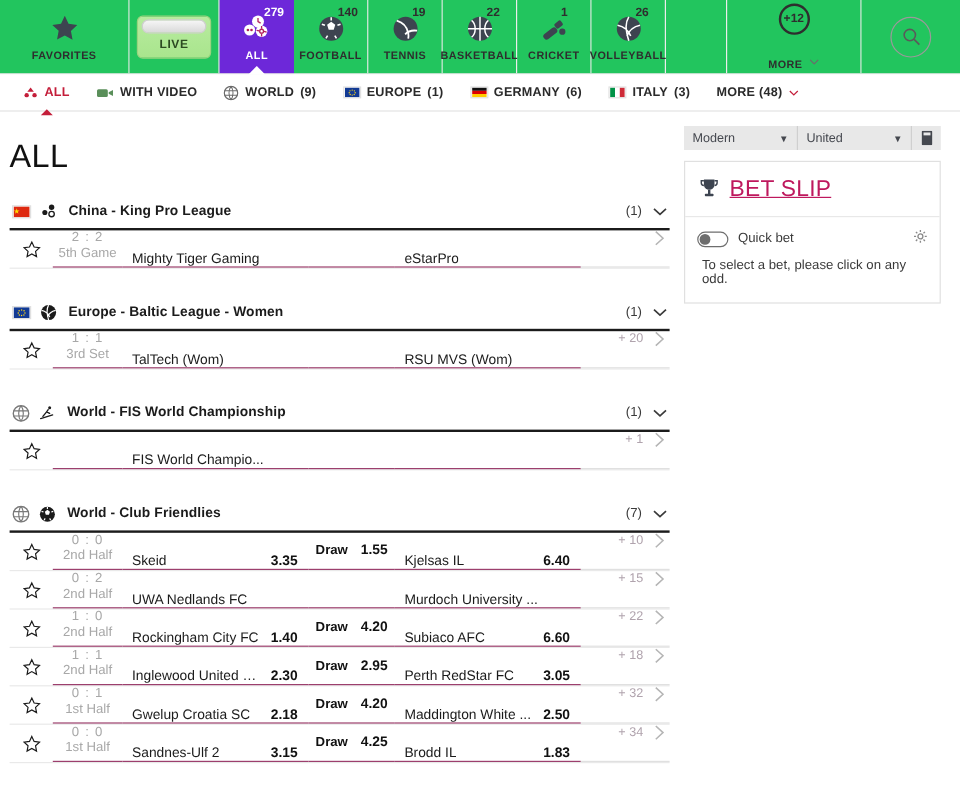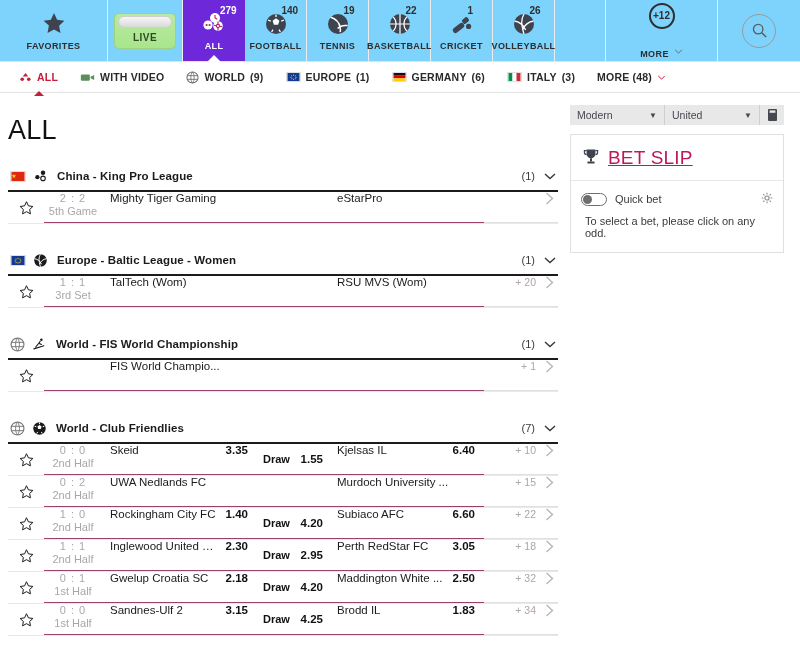--- a/index.html
+++ b/index.html
@@ -16,21 +16,21 @@
     display: flex; align-items: stretch;
     height: 62px;
     background: #fcfcfc;
     border-bottom: 1px solid #e3e3e3;
   }
   .navcell {
     position: relative;
     display: flex; flex-direction: column;
     align-items: center; justify-content: center;
     border-right: 1px solid #ececec;
-    background: #7dd3fc;
+    background: #22c55e;
   }
   .navcell.fav   { width: 108px; }
   .navcell.live  { width: 75px; }
   .navcell.sport { width: 62px; }
   .navcell.all   { width: 62px; background: #6d28d9; border-right: none; }
   .navcell.spacer{ flex: 1; border-right: 1px solid #ececec; }
   .navcell.more  { width: 112px; }
   .navcell.search{ width: 82px; border-right: none; }
 
   .nav-ico { height: 26px; display: flex; align-items: center; justify-content: center; }
@@ -133,22 +133,22 @@
     font-size: 11.5px;
   }
   .c-star { width: 36px; display: flex; justify-content: center; align-items: center; }
   .c-score {
     width: 58px; text-align: center; color: #a8a8a8;
     line-height: 1.15; padding-bottom: 5px;
   }
   .c-score .sc { font-size: 11px; letter-spacing: 1px; }
   .c-score .pd { font-size: 11px; }
   .c-team {
-    flex: 1; display: flex; align-items: flex-start; justify-content: space-between;
-    padding: 0 9px 0 8px; height: 100%; min-width: 0;
+    flex: 1; display: flex; align-items: flex-end; justify-content: space-between;
+    padding: 12px 9px 0 8px; height: 100%; min-width: 0;
   }
   .c-team .nm {
     color: #1b1b1b; white-space: nowrap; overflow: hidden; text-overflow: ellipsis;
   }
   .c-team .od { font-weight: bold; color: #111; margin-left: 8px; }
   .c-draw {
     width: 72px; display: flex; align-items: center; justify-content: space-between;
     padding: 8px 6px; height: 100%;
   }
   .c-draw .dl { font-weight: bold; color: #111; font-size: 11px; }

